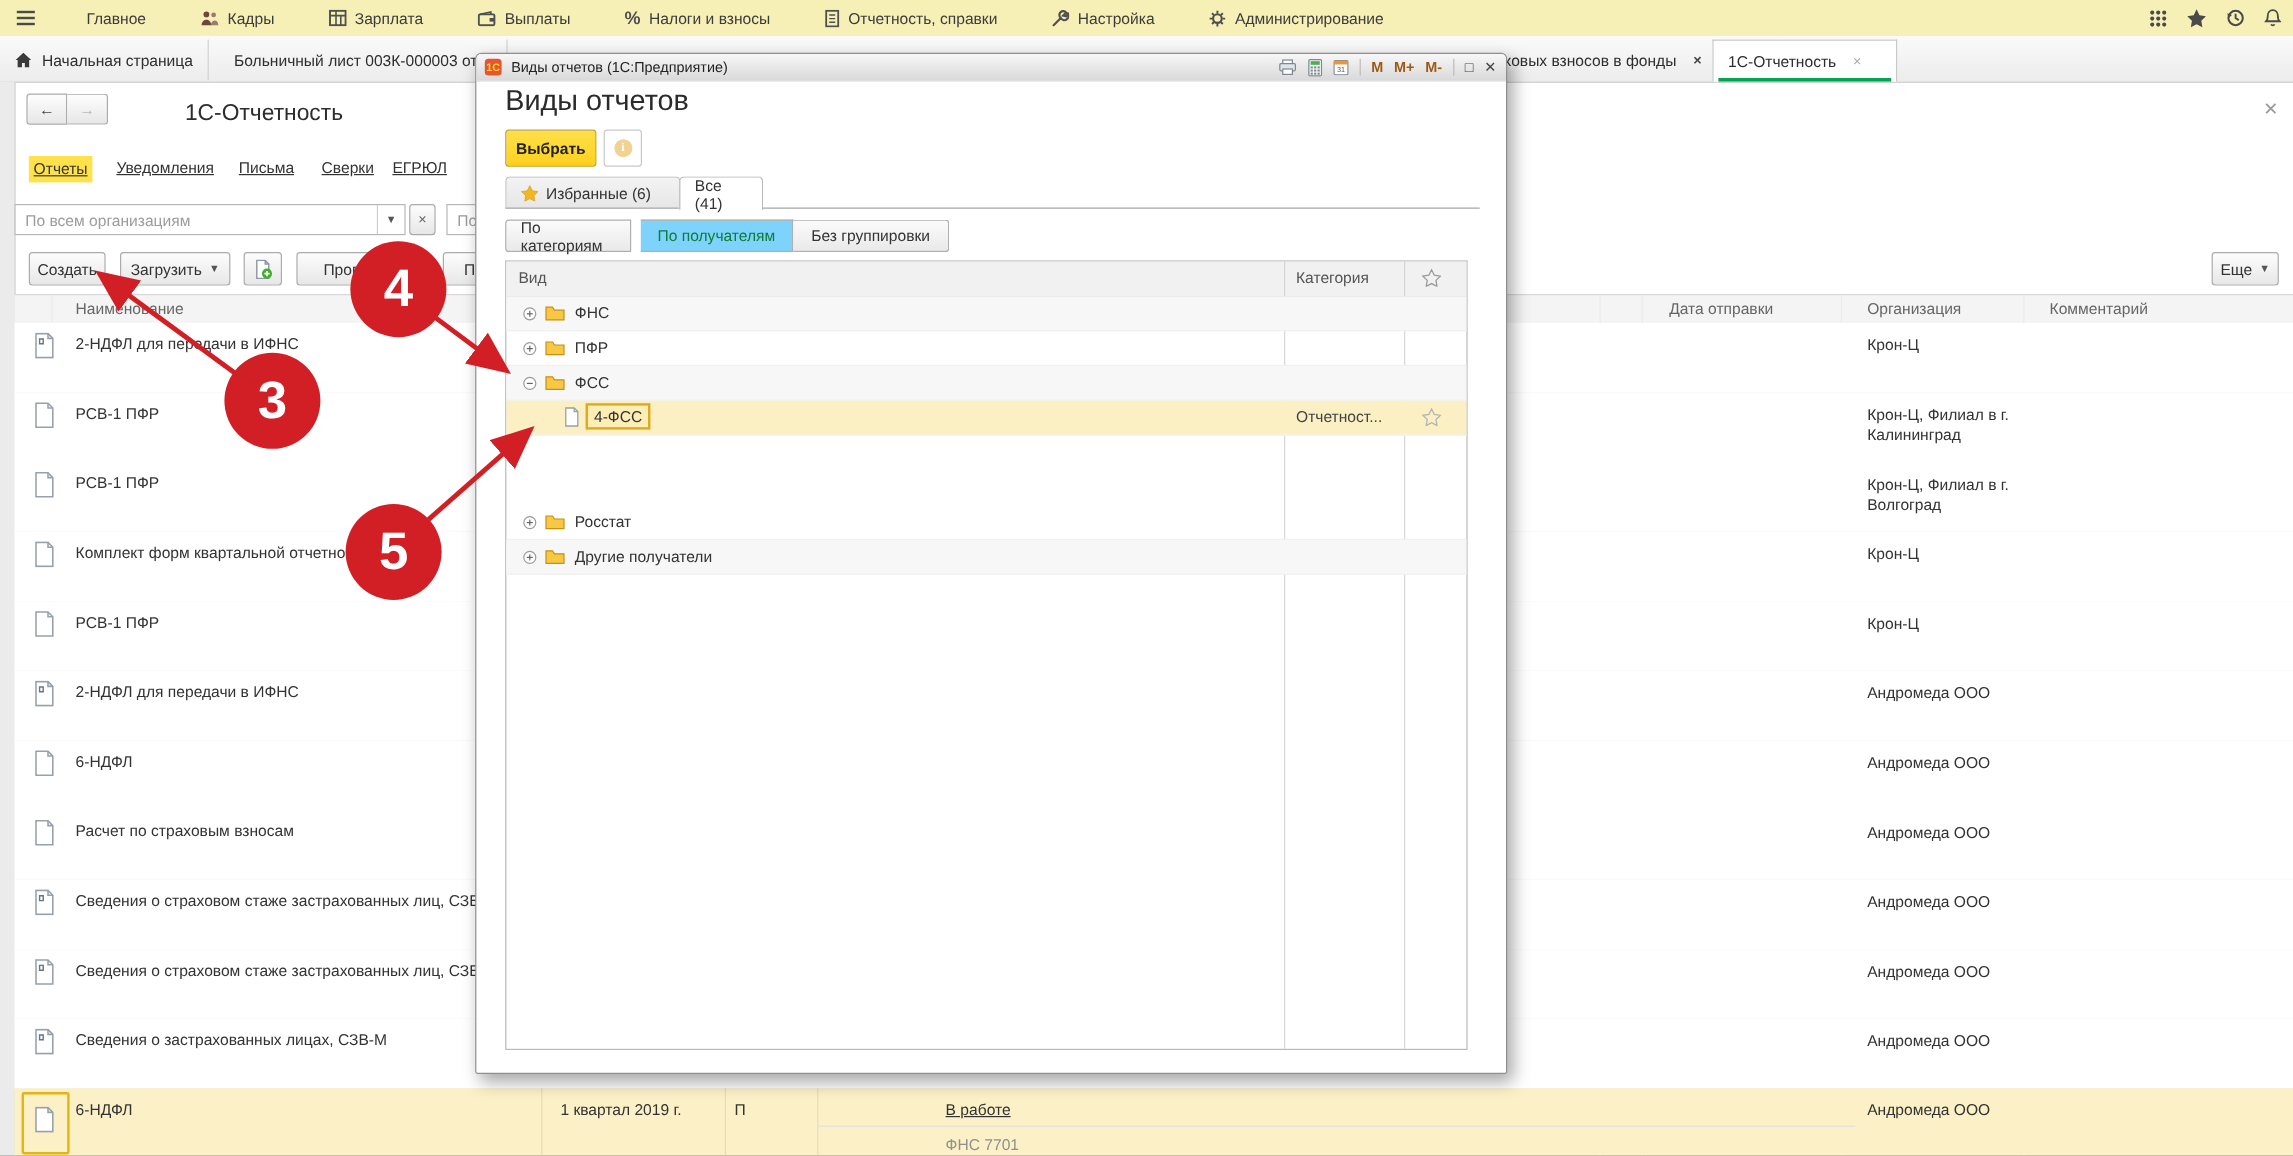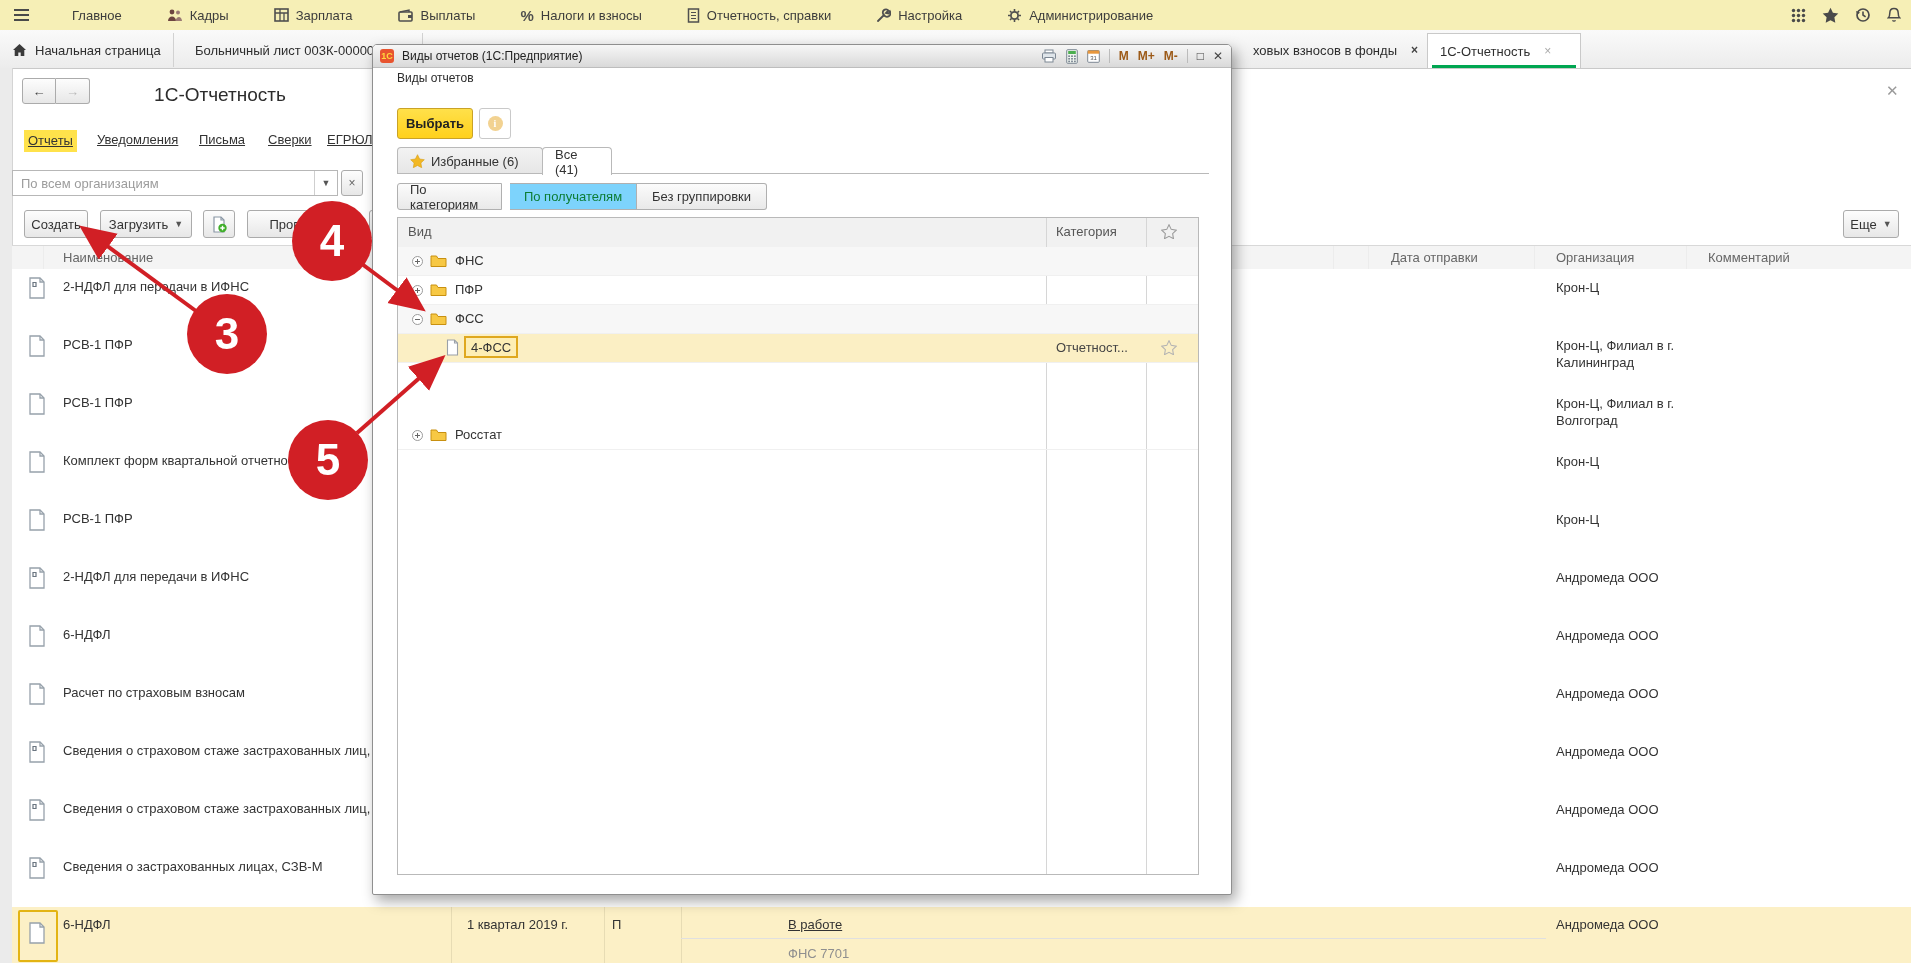--- a/index.html
+++ b/index.html
@@ -46,32 +46,32 @@
   .vline{position:absolute;width:1px;background:#ececec;}
   .brow{position:absolute;left:12px;width:1899px;height:58px;border-bottom:1px solid #ebebeb;background:#fff;}
   .brow .nm{position:absolute;left:51px;top:10px;width:350px;white-space:nowrap;overflow:hidden;}
   .brow .org{position:absolute;left:1544px;top:10px;width:148px;line-height:17px;}
   .docico{position:absolute;left:16px;top:8px;}
   .selrow{position:absolute;left:12px;top:907px;width:1899px;height:56px;background:#fcf0c6;}
   .selrow .cellline{position:absolute;background:#e0e0e0;height:1px;}
   .curbox{position:absolute;left:6px;top:3px;width:36px;height:48px;border:2px solid #e3b413;border-radius:2px;}
   .ulink{text-decoration:underline;color:#333;}
   
-  .dialog{left:372px;top:44px;width:860px;height:851px;background:#fff;border:1px solid #8f8f8f;
+  .dialog{left:396px;top:44px;width:860px;height:851px;background:#fff;border:1px solid #8f8f8f;
           border-radius:5px 5px 2px 2px;box-shadow:4px 6px 14px rgba(0,0,0,.35);z-index:30;box-sizing:border-box;}
   .dtitle{position:absolute;left:0;top:0;right:0;height:22px;border-radius:4px 4px 0 0;
           background:linear-gradient(#f7f7f7,#d9d9d9);border-bottom:1px solid #bdbdbd;
           display:flex;align-items:center;font-size:12px;color:#222;}
   .onec{width:14px;height:14px;border-radius:3px;background:#e8542f;color:#ffd83d;font-weight:bold;
         font-size:9px;display:flex;align-items:center;justify-content:center;margin:0 8px 0 7px;}
   .dtools{position:absolute;right:8px;top:0;height:22px;display:flex;align-items:center;gap:9px;}
   .mbtn{color:#9c5a18;font-weight:bold;font-size:12px;}
   .wbtn{color:#444;font-weight:bold;font-size:12px;}
   .dsep{width:1px;height:14px;background:#bbb;}
-  .dheading{position:absolute;left:24px;top:26px;font-size:12px;color:#2b2b2b;}
+  .dheading{position:absolute;left:24px;top:26px;font-size:24px;color:#2b2b2b;}
   .ybtn{position:absolute;left:24px;top:63px;width:74px;height:29px;background:linear-gradient(#ffe04a,#ffd11c);
         border:1px solid #c9a227;border-radius:3px;font-weight:bold;display:flex;align-items:center;
         justify-content:center;color:#222;}
   .ibtn{position:absolute;left:106px;top:63px;width:30px;height:29px;border:1px solid #c9c9c9;border-radius:3px;
         background:#fff;display:flex;align-items:center;justify-content:center;}
   .icirc{width:15px;height:15px;border-radius:50%;background:#f2d291;color:#fff;font-weight:bold;
          font-size:10px;display:flex;align-items:center;justify-content:center;font-family:"Liberation Serif",serif;}
   .dtab{position:absolute;top:102px;height:26px;border:1px solid #b9b9b9;border-bottom:none;
         border-radius:4px 4px 0 0;background:linear-gradient(#f3f3f3,#e6e6e6);display:flex;align-items:center;
         gap:6px;padding:0 12px;color:#333;}
@@ -520,20 +520,30 @@
       <div class="trow" style="top:203px;">
         <div class="expico plus">
             <i></i>
             <b></b>
           </div>
         <svg class="abs" style="left:32px;top:7px;" width="17" height="14" viewBox="0 0 17 14">
             <path d="M1 3.5V12.5h15V4.5H8L6.5 2H1z" fill="#f7c844" stroke="#c89010"></path>
           </svg>
         <span class="lbl" style="left:57px;">Росстат</span>
       </div>
+      <div class="trow" style="top:232px;background:#f7f7f7;">
+        <div class="expico plus">
+            <i></i>
+            <b></b>
+          </div>
+        <svg class="abs" style="left:32px;top:7px;" width="17" height="14" viewBox="0 0 17 14">
+            <path d="M1 3.5V12.5h15V4.5H8L6.5 2H1z" fill="#f7c844" stroke="#c89010"></path>
+          </svg>
+        <span class="lbl" style="left:57px;">Другие получатели</span>
+      </div>
     </div>
   </div>
 
   <svg class="arrows" width="1911" height="963" viewBox="0 0 1911 963">
     <defs>
       <marker id="ah" markerWidth="10" markerHeight="10" refX="7.5" refY="4" orient="auto">
         <path d="M0,0 L9,4 L0,8 z" fill="#d11f25"></path>
       </marker>
     </defs>
     <line x1="196" y1="311" x2="84" y2="229" stroke="#d11f25" stroke-width="4" marker-end="url(#ah)"></line>

